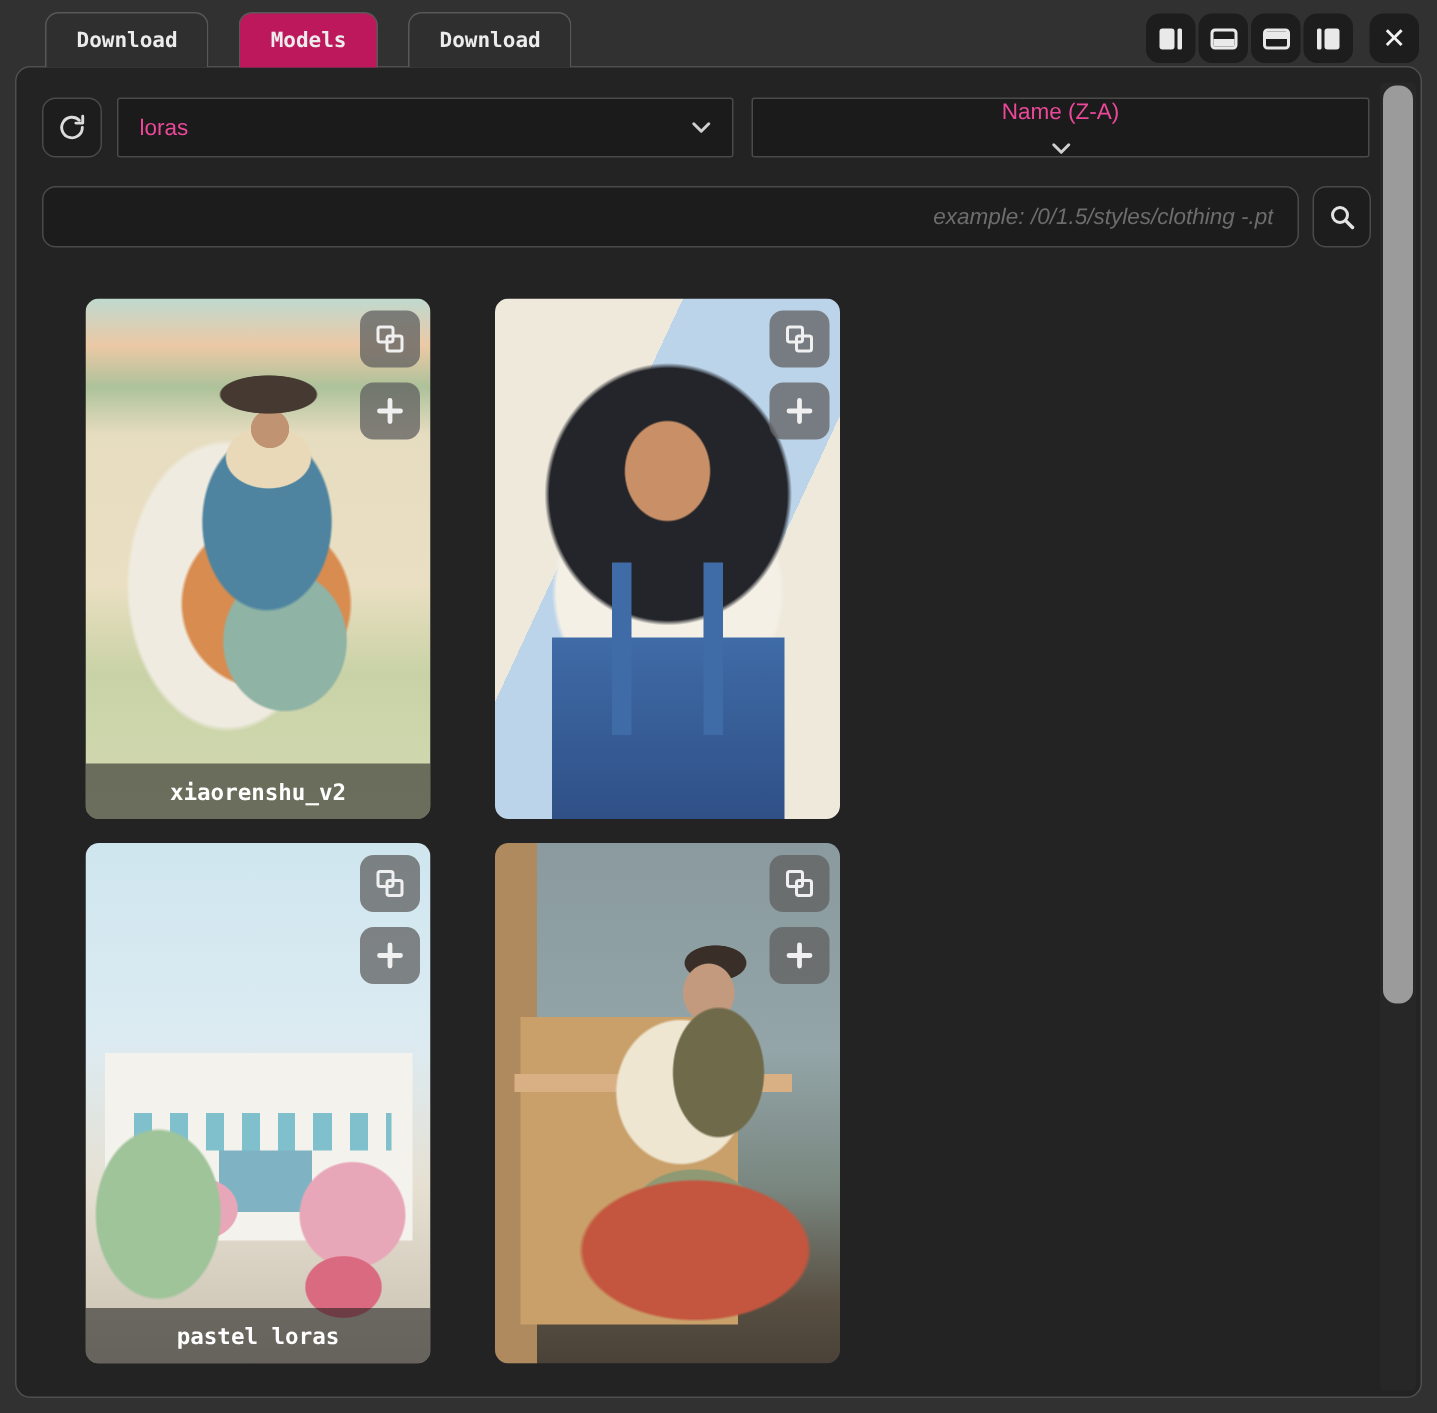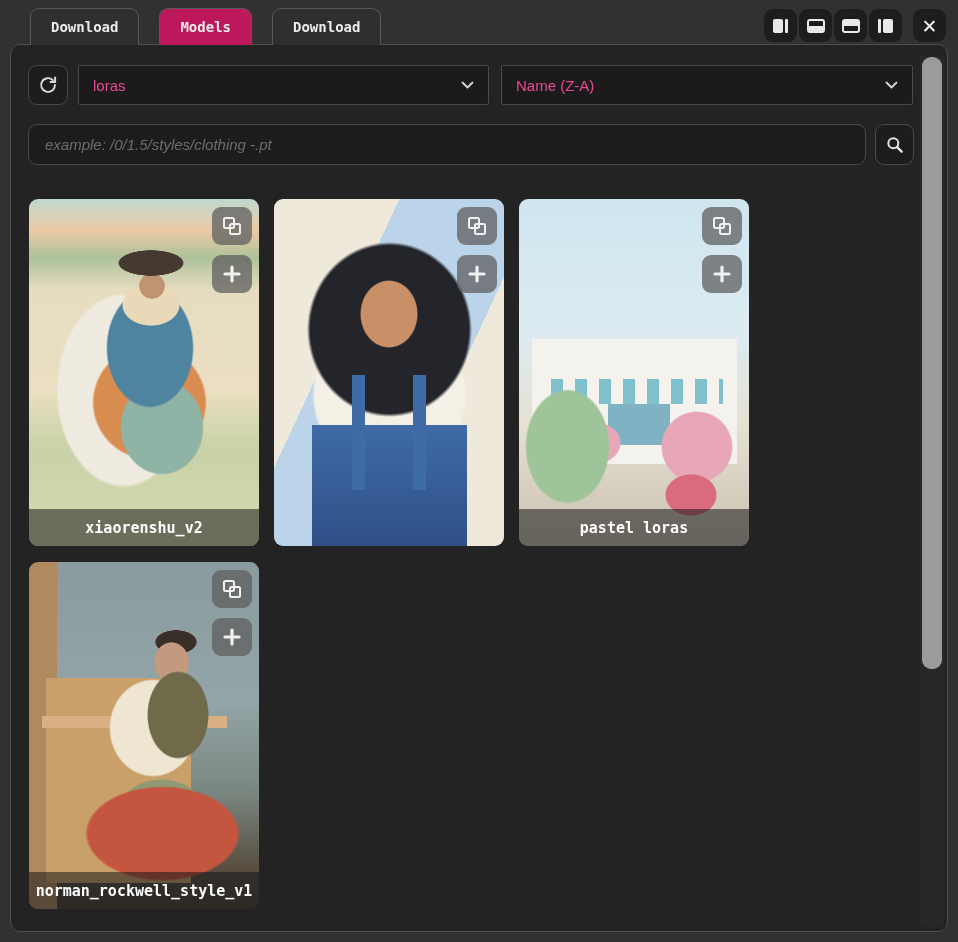--- a/index.html
+++ b/index.html
@@ -50,39 +50,40 @@
     display:flex; align-items:center; justify-content:center; cursor:pointer;
   }
   .refresh-btn { left:17px; top:20px; width:40px; height:40px; }
   .select {
     position:absolute; top:20px; height:40px; background:#1b1b1b;
     border:1px solid #4a4a4a; border-radius:2px;
     display:flex; align-items:center; justify-content:space-between;
     padding:0 14px; color:#ec4899; font-size:15px; cursor:pointer;
   }
   .select-type { left:67px;  width:411px; }
-  .select-sort { left:490px; width:412px; }
+  .select-sort { left:490px; width:412px;flex-direction:column; }
 
   .search-input {
     position:absolute; left:17px; top:79px; width:838px; height:41px;
     background:#1c1c1c; border:1px solid #4a4a4a; border-radius:9px;
     padding:0 16px; color:#eab308; font-size:15px; outline:none;
     font-family:"Liberation Sans", sans-serif;
+    text-align:right;
   }
   .search-input::placeholder { color:#6d6d6d; font-style:italic; }
   .search-btn { left:864px; top:79px; width:39px; height:41px; }
 
   
   .grid {
     position:absolute; left:18px; top:154px; width:745px;
     display:flex; flex-wrap:wrap; gap:16px 15px;
   }
   .card {
     width:230px; height:347px; border-radius:9px; position:relative;
-    overflow:hidden; cursor:pointer; background:#3a3a3a;
+    overflow:hidden; cursor:pointer; background:#3a3a3a;margin-left:28px;
   }
   .card-label {
     position:absolute; left:0; right:0; bottom:0; height:37px;
     background:rgba(22,22,22,0.55);
     display:flex; align-items:center; justify-content:center;
     color:#ffffff; font-family:"DejaVu Sans Mono", monospace;
     font-weight:bold; font-size:15px; white-space:nowrap;
   }
   .card.label-raised .card-label { bottom:15px; }
   .card-actions {
@@ -283,21 +284,20 @@
           </span>
         </div>
         <div class="cardbtn">
           <span style="display:flex">
             <svg width="20" height="20" viewBox="0 0 20 20">
                 <path d="M10 3v14M3 10h14" stroke="#f0f0f0" stroke-width="3.2" stroke-linecap="round"></path>
               </svg>
           </span>
         </div>
       </div>
-      <div class="card-label">norman_rockwell_style_v1</div>
     </div>
 
   </div>
 
   <div class="scroll-track">
     <div class="scroll-thumb"></div>
   </div>
 </div>
 
 <div class="tabs">

